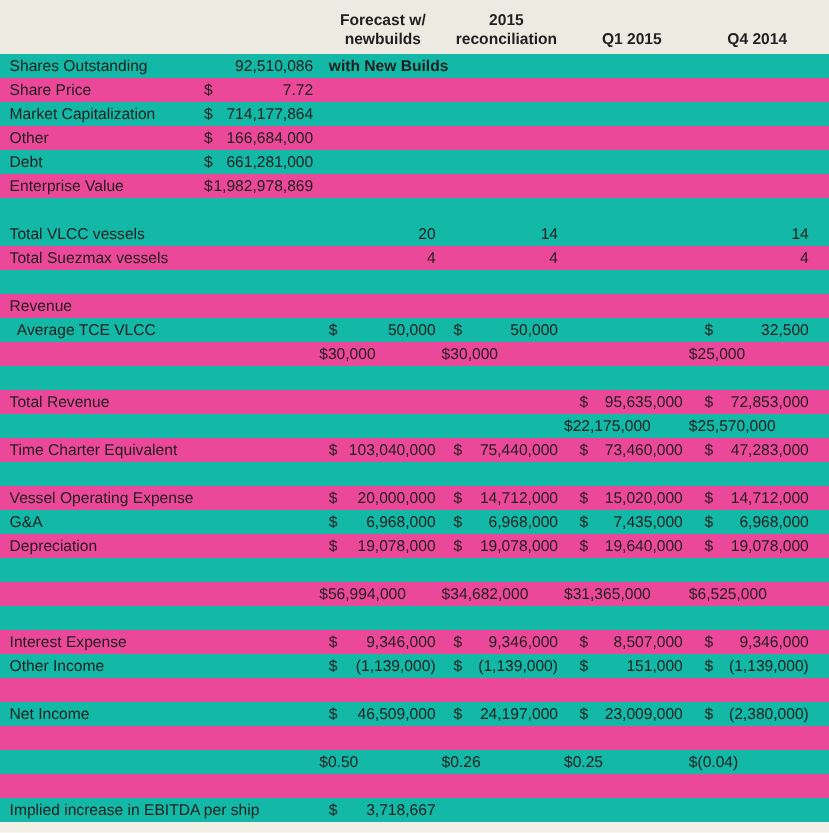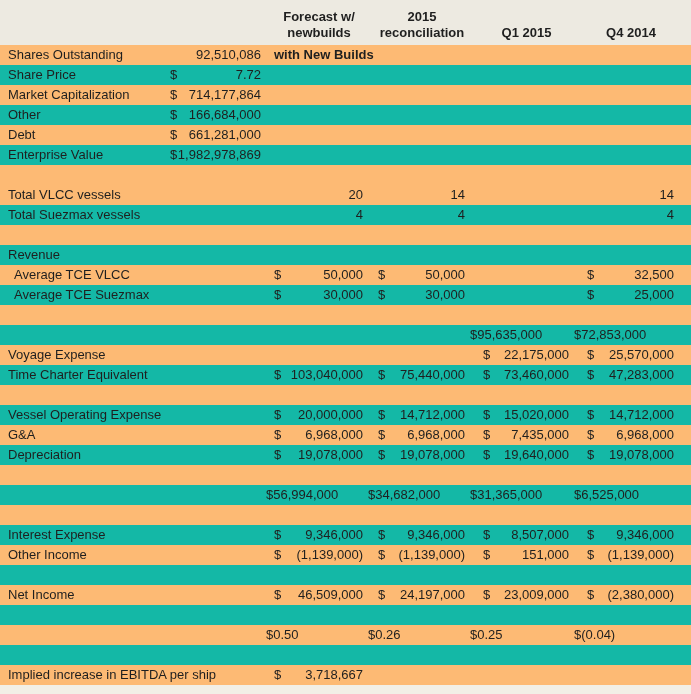--- a/index.html
+++ b/index.html
@@ -9,22 +9,22 @@
     font-size:13px;color:#1f1f1f;
   }
   .sheet{width:691px;height:681px;}
   .hdr,.row{
     display:grid;
     grid-template-columns:168px 96px 8px 94px 10px 92px 13px 91px 13px 92px 1fr;
   }
   .hdr{height:45px;background:#edeae1;align-items:end;}
   .hcell{text-align:center;font-weight:bold;line-height:16px;padding-bottom:4px;white-space:nowrap;}
   .row{height:20px;line-height:20px;white-space:nowrap;}
-  .row.beige{background:#14b8a6;}
-  .row.white{background:#fdba74;}
+  .row.beige{background:#ec4899;}
+  .row.white{background:#14b8a6;}
   .label{padding-left:8px;overflow:visible;}
   .label.indent{padding-left:14px;}
   .cell{display:flex;justify-content:space-between;}
   .cell .cur{padding-left:2px;}
   .cell .num{padding-right:3px;text-align:center;}
   .cell.celltext{display:block;font-weight:bold;padding-left:2px;}
   .bottomstrip{height:9px;background:#f2efe6;}
 </style>
 </head>
 <body>
@@ -251,21 +251,20 @@
         <div></div>
         <div class="cell"></div>
         <div></div>
         <div class="cell">
           <span class="cur">$</span>
           <span class="num">32,500</span>
         </div>
         <div></div>
       </div>
       <div class="row beige">
-        <div class="label indent">Average TCE Suezmax</div>
         <div class="cell"></div>
         <div></div>
         <div class="cell">
           <span class="cur">$</span>
           <span class="num">30,000</span>
         </div>
         <div></div>
         <div class="cell">
           <span class="cur">$</span>
           <span class="num">30,000</span>
@@ -286,39 +285,39 @@
         <div class="cell"></div>
         <div></div>
         <div class="cell"></div>
         <div></div>
         <div class="cell"></div>
         <div></div>
         <div class="cell"></div>
         <div></div>
       </div>
       <div class="row beige">
+        <div class="label">Total Revenue</div>
         <div class="cell"></div>
         <div></div>
         <div class="cell"></div>
         <div></div>
         <div class="cell"></div>
         <div></div>
         <div class="cell">
           <span class="cur">$</span>
           <span class="num">95,635,000</span>
         </div>
         <div></div>
         <div class="cell">
           <span class="cur">$</span>
           <span class="num">72,853,000</span>
         </div>
         <div></div>
       </div>
       <div class="row white">
-        <div class="label">Voyage Expense</div>
         <div class="cell"></div>
         <div></div>
         <div class="cell"></div>
         <div></div>
         <div class="cell"></div>
         <div></div>
         <div class="cell">
           <span class="cur">$</span>
           <span class="num">22,175,000</span>
         </div>

